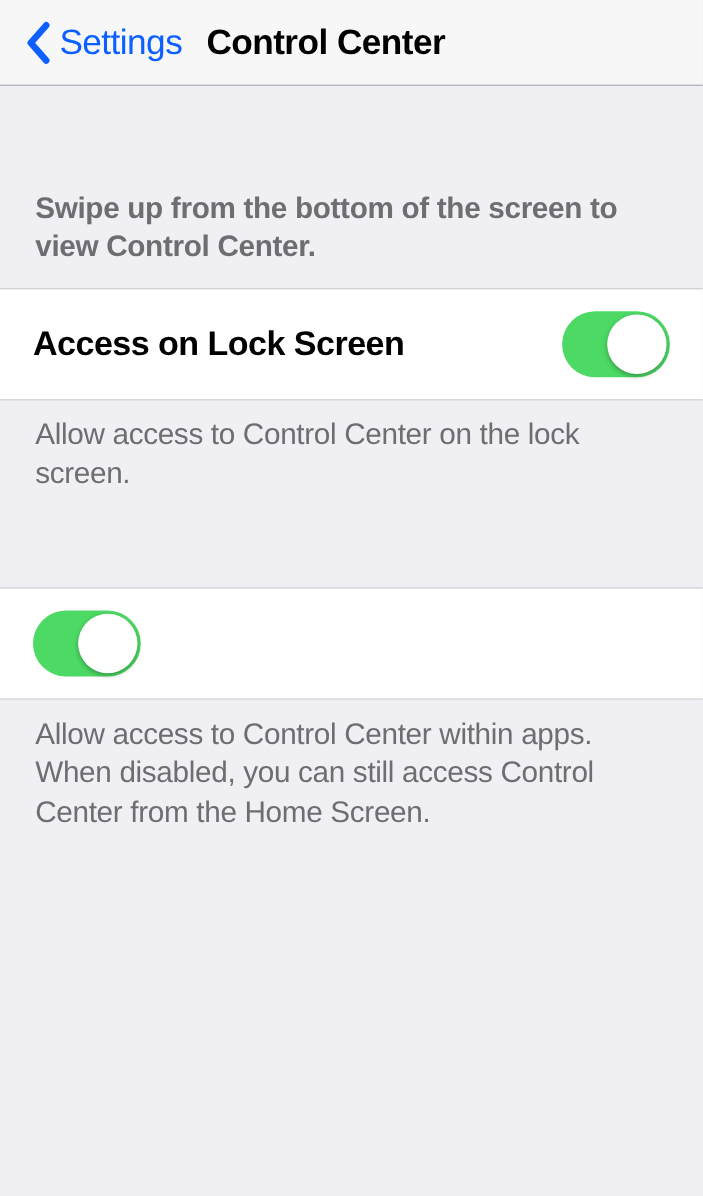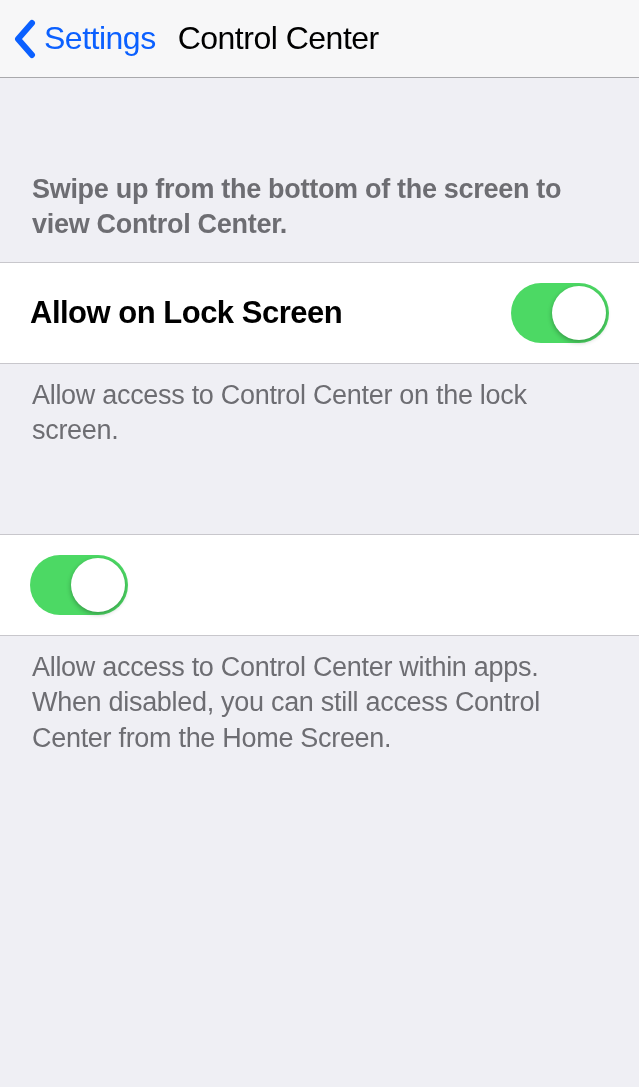--- a/index.html
+++ b/index.html
@@ -15,42 +15,42 @@
       height: 1087px;
       overflow: hidden;
     }
     
     .nav-bar {
       display: flex;
       align-items: center;
       height: 78px;
       background-color: #f7f7f8;
       border-bottom: 1px solid #a9a9ac;
-      padding: 0 12px;
+      padding: 0 22px;
     }
     
     .back-button {
       display: flex;
       align-items: center;
       color: #0b60ff;
       font-size: 32px;
       font-weight: 500;
       cursor: pointer;
       letter-spacing: -0.5px;
     }
     
     .back-chevron {
       width: 24px;
       height: 40px;
       margin-right: 8px;
     }
     
     .nav-title {
       font-size: 32px;
-      font-weight: 400;
+      font-weight: 700;
       color: #000;
       margin-left: 22px;
       letter-spacing: -0.5px;
     }
     
     .section-header {
       padding: 94px 32px 20px 32px;
       font-size: 27px;
       color: #6d6d72;
       line-height: 1.3;
@@ -117,21 +117,21 @@
       <polyline points="20,4 6,20 20,36" fill="none" stroke="#0b60ff" stroke-width="6" stroke-linecap="round" stroke-linejoin="round"></polyline>
     </svg>
     <span>Settings</span>
   </div>
   <div class="nav-title">Control Center</div>
 </div>
 
 <div class="section-header">Swipe up from the bottom of the screen to view Control Center.</div>
 
 <div class="table-row">
-  <span class="row-label">Allow on Lock Screen</span>
+  <span class="row-label">Access on Lock Screen</span>
   <div class="toggle">
     <div class="toggle-knob"></div>
   </div>
 </div>
 
 <div class="section-footer">Allow access to Control Center on the lock screen.</div>
 
 <div class="spacer"></div>
 
 <div class="table-row">

